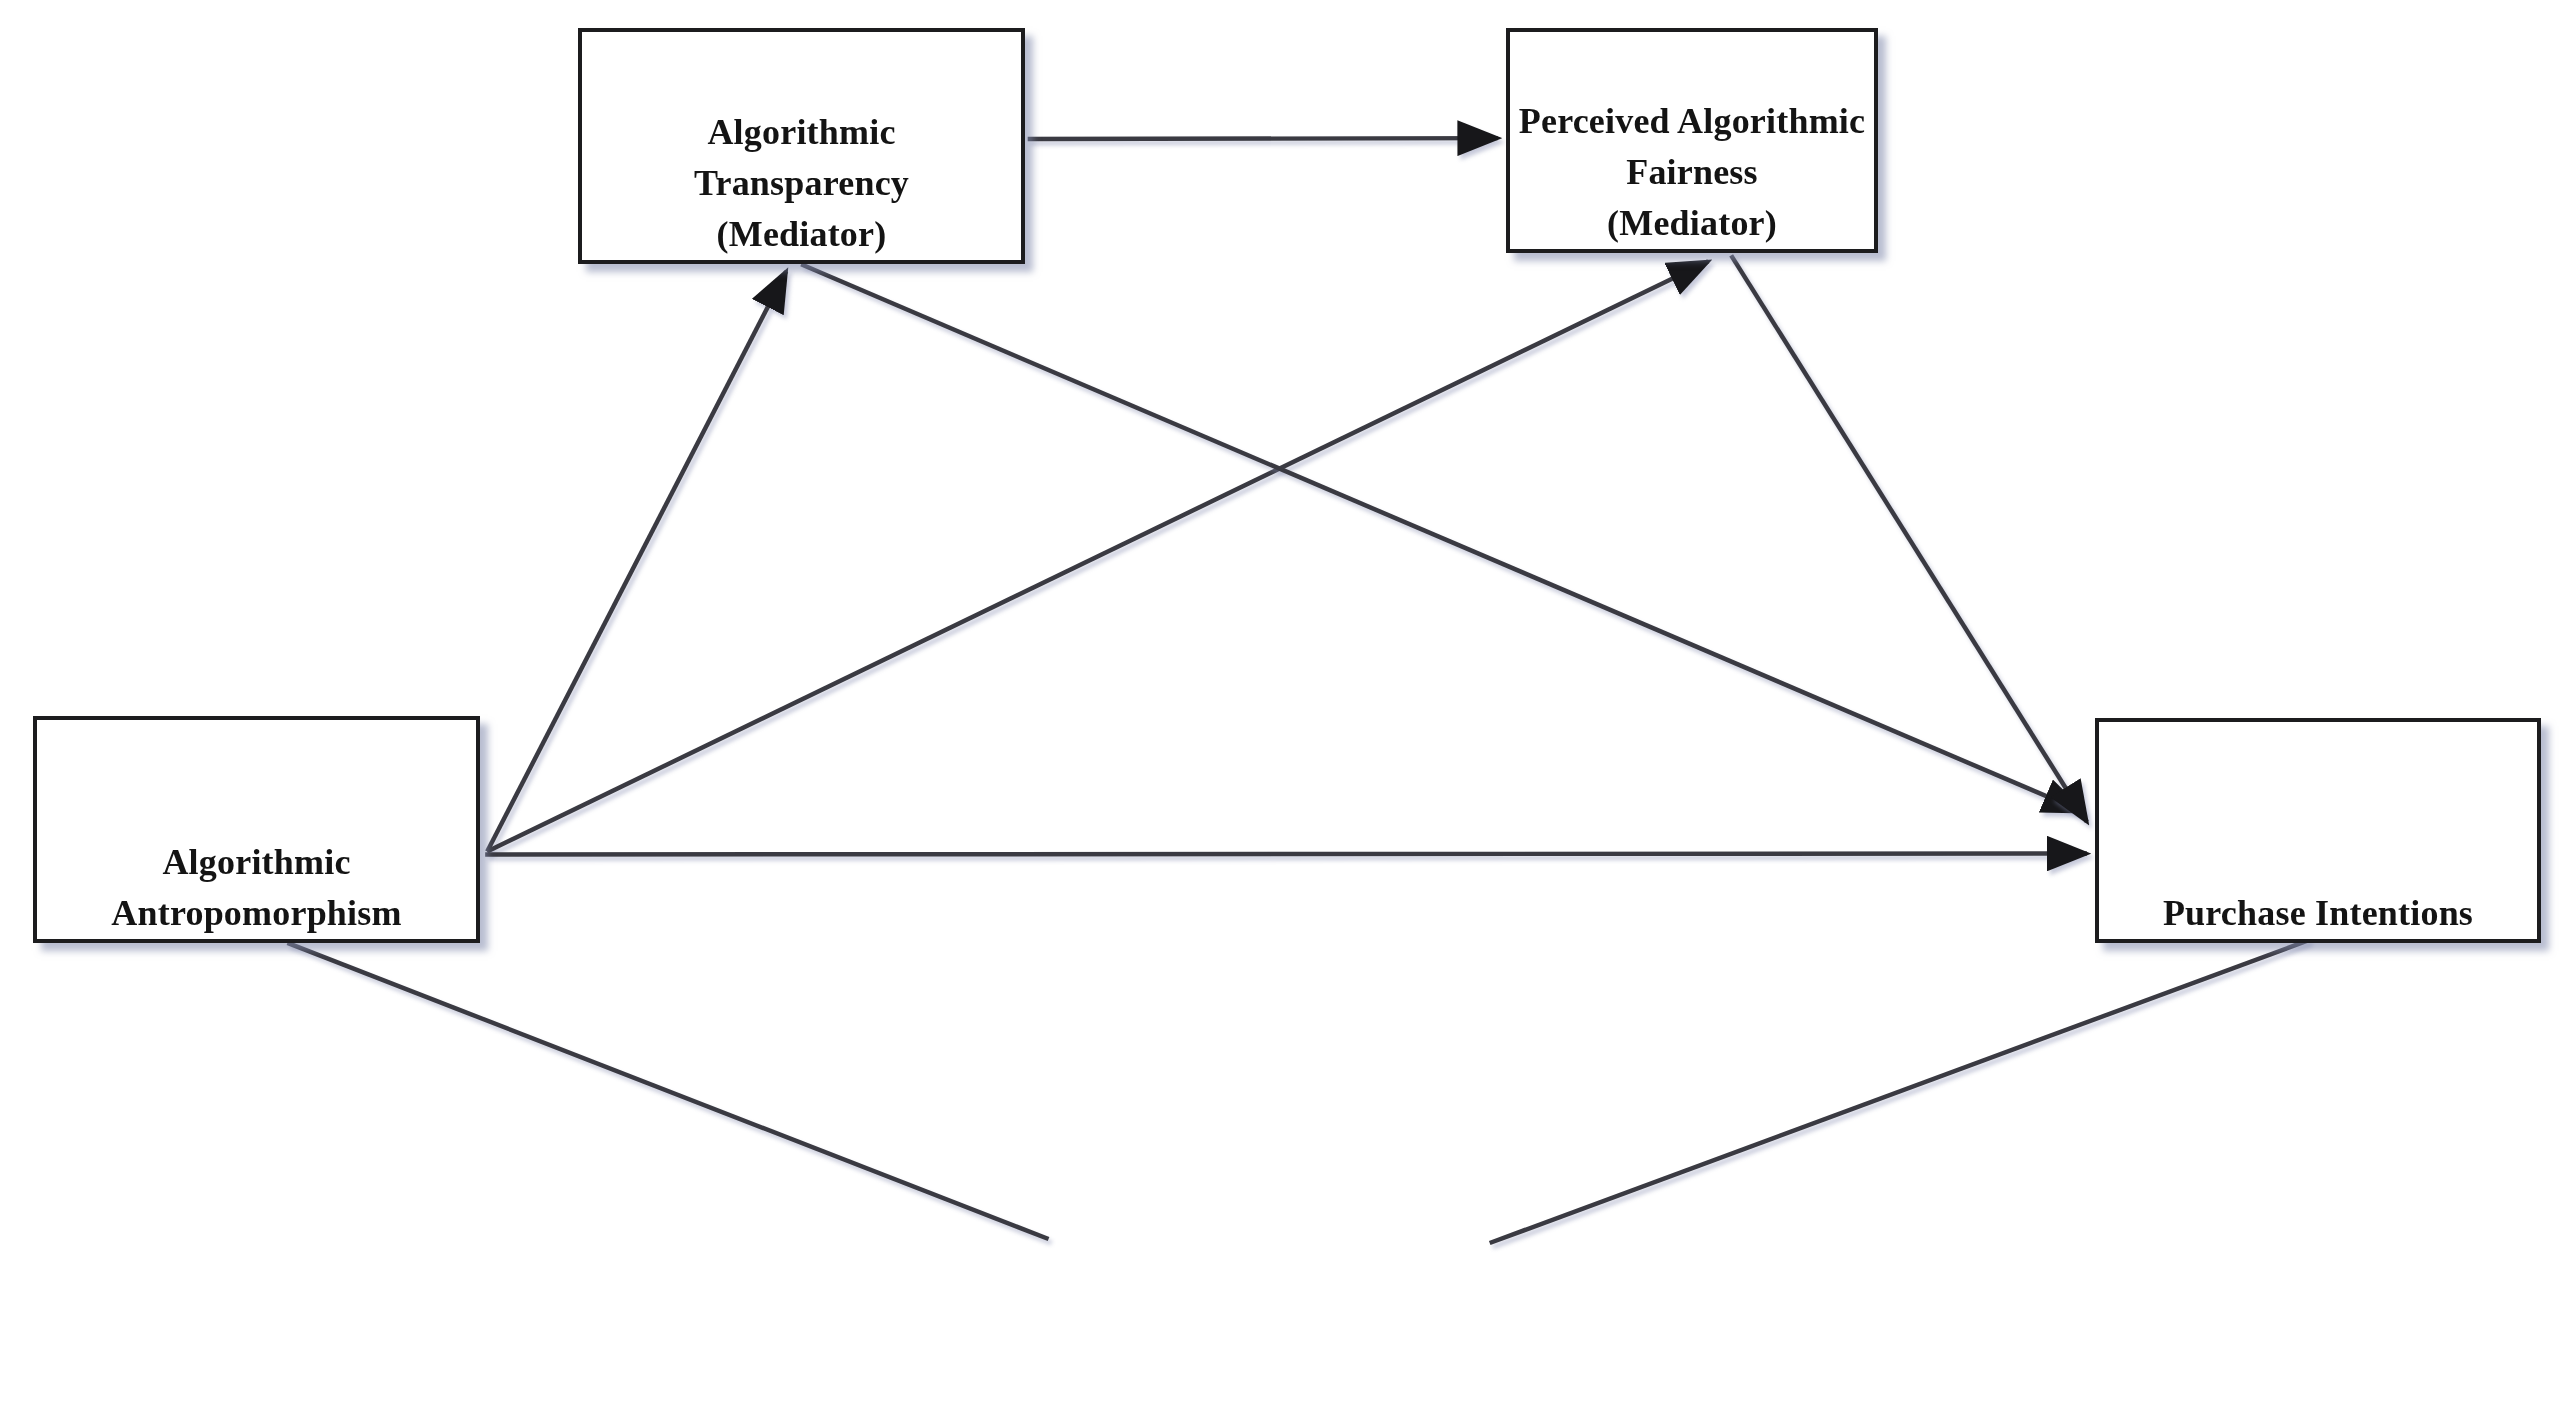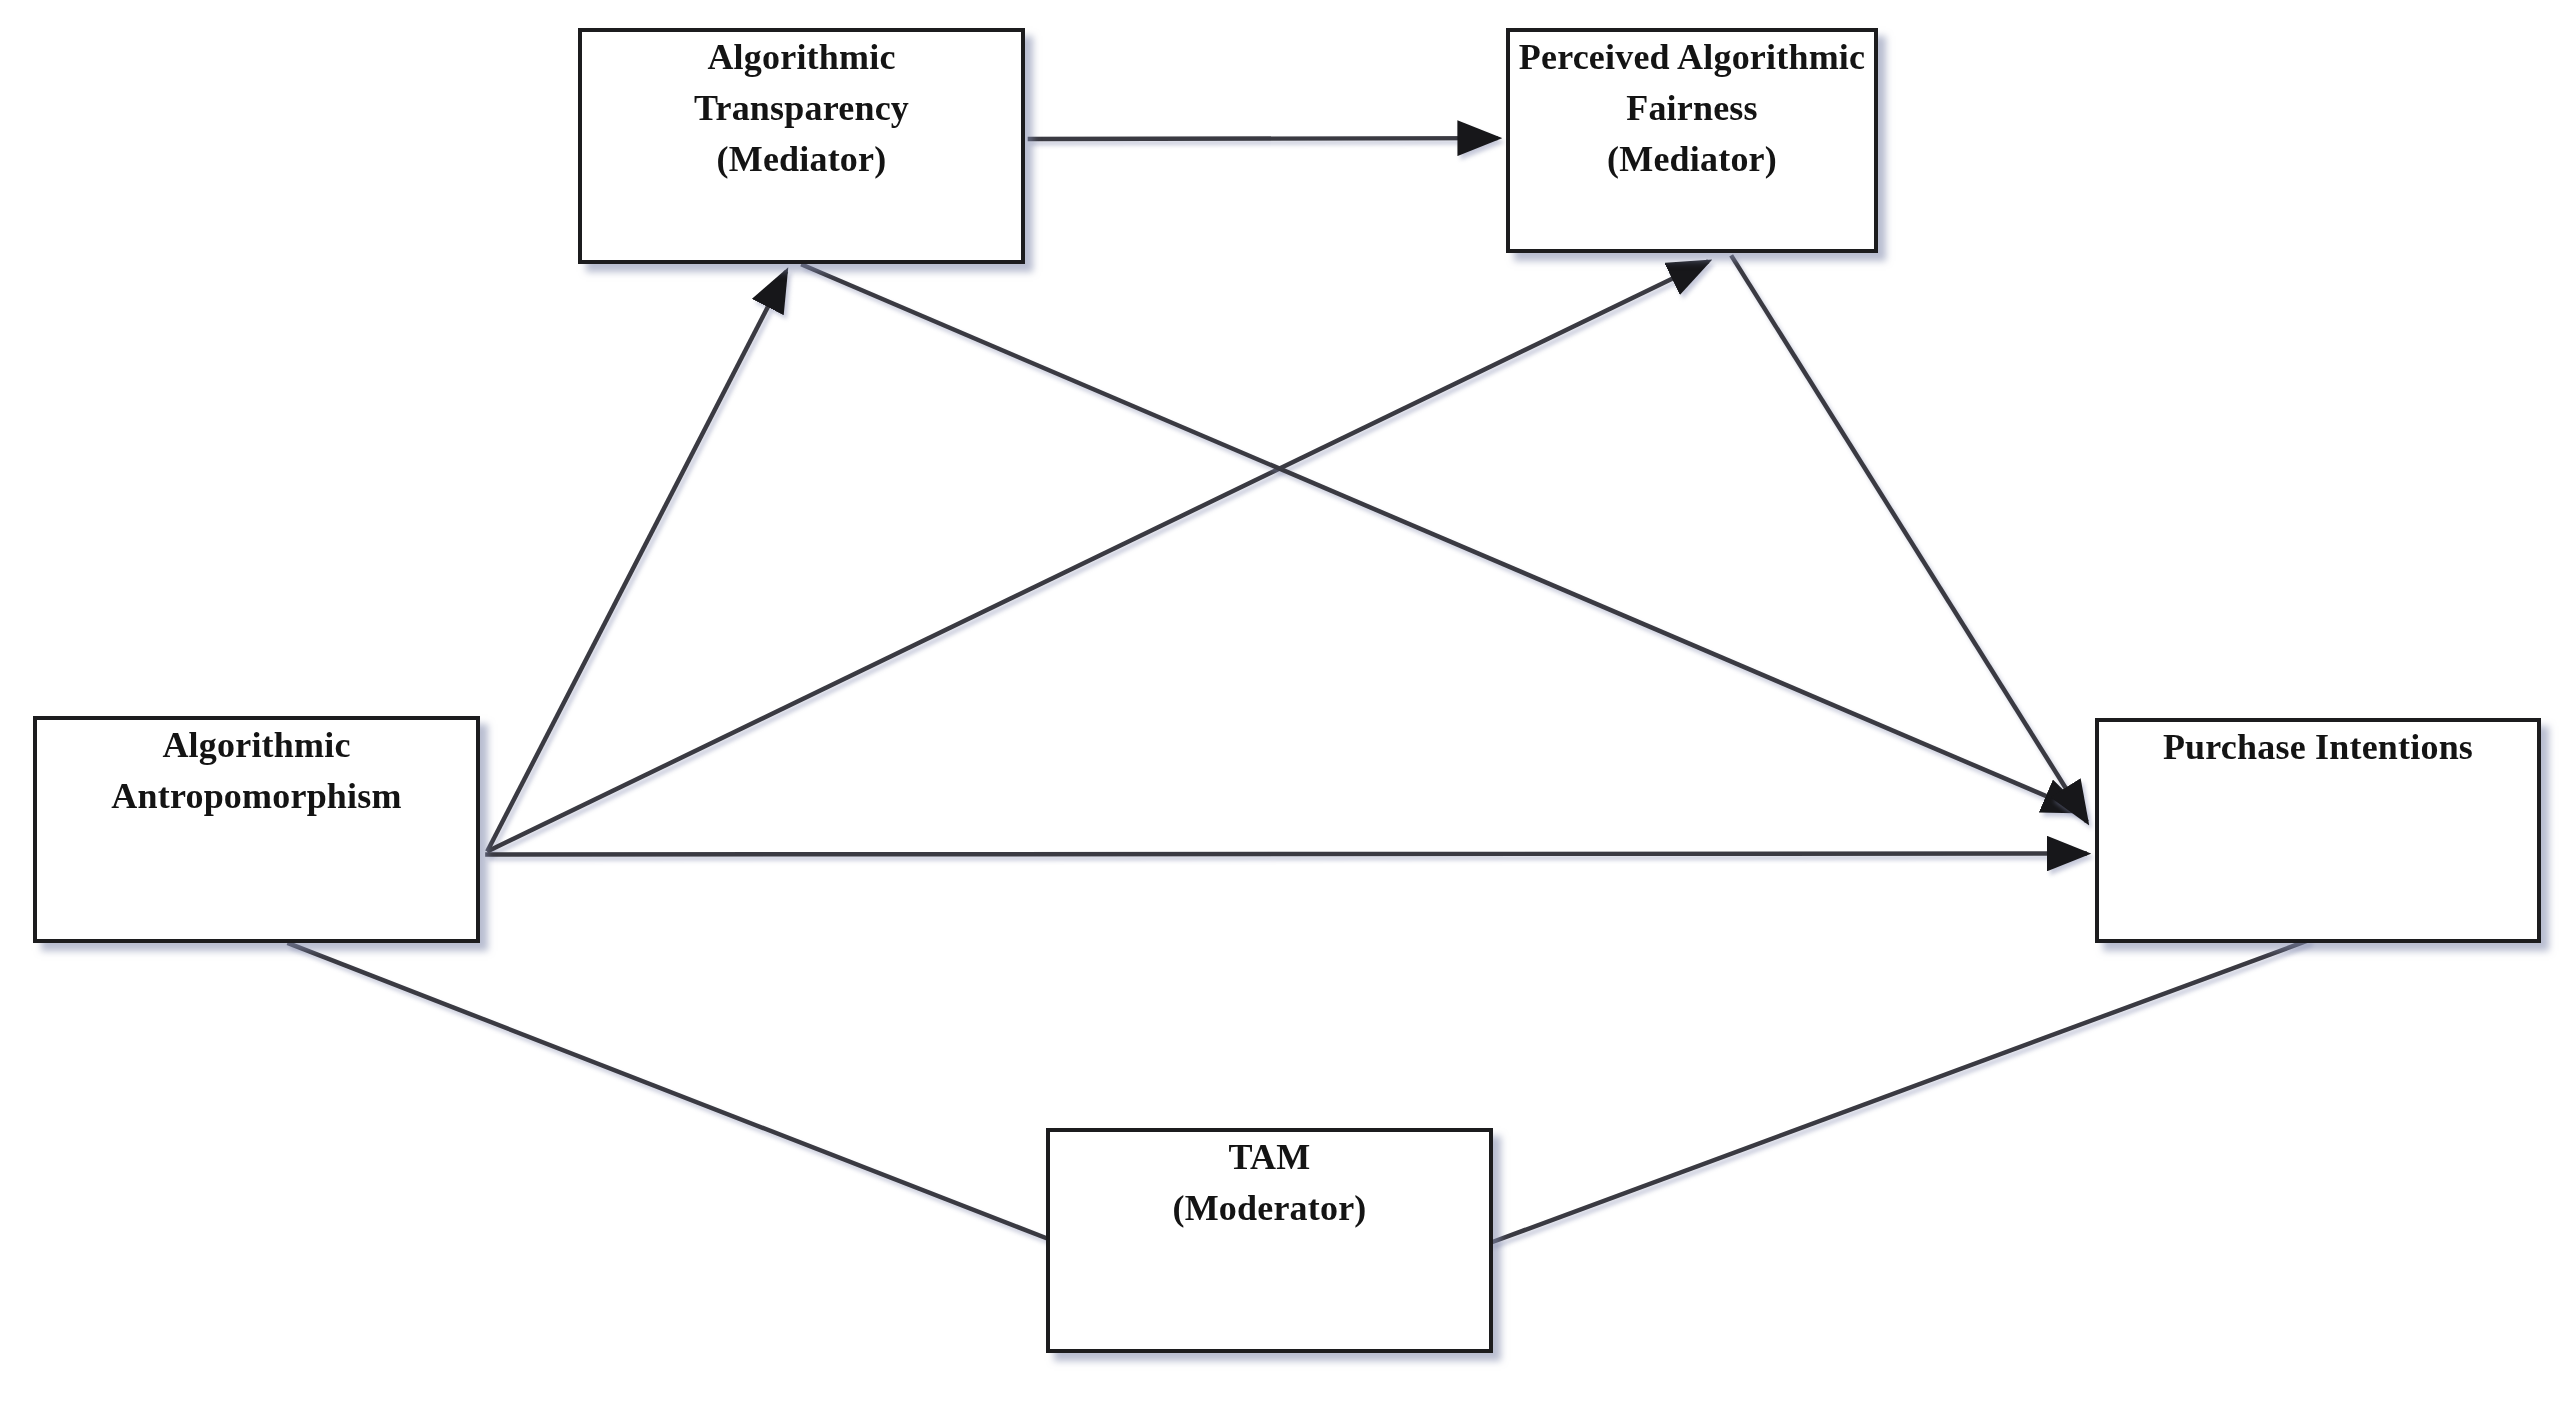--- a/index.html
+++ b/index.html
@@ -29,21 +29,21 @@
     filter: drop-shadow(3px 4px 2px rgba(128,136,172,0.45));
   }
   .node {
     position: absolute;
     z-index: 2;
     box-sizing: border-box;
     background: #ffffff;
     border: 4px solid #1c1c1e;
     box-shadow: 8px 8px 7px rgba(128,136,172,0.55);
     display: flex;
-    align-items: flex-start;
+    align-items: flex-end;
     justify-content: center;
     text-align: center;
   }
   .node-label {
     display: block;
     white-space: pre-line;
     font-weight: 700;
     font-size: 36px;
     line-height: 1.42;
     color: #141414;
@@ -92,19 +92,15 @@
 
   <div class="node node-anthro">
     <span class="node-label">Algorithmic
 Antropomorphism</span>
   </div>
 
   <div class="node node-purchase">
     <span class="node-label">Purchase Intentions</span>
   </div>
 
-  <div class="node node-tam">
-    <span class="node-label">TAM
-(Moderator)</span>
-  </div>
 
 </div>
 
 
 </body></html>

